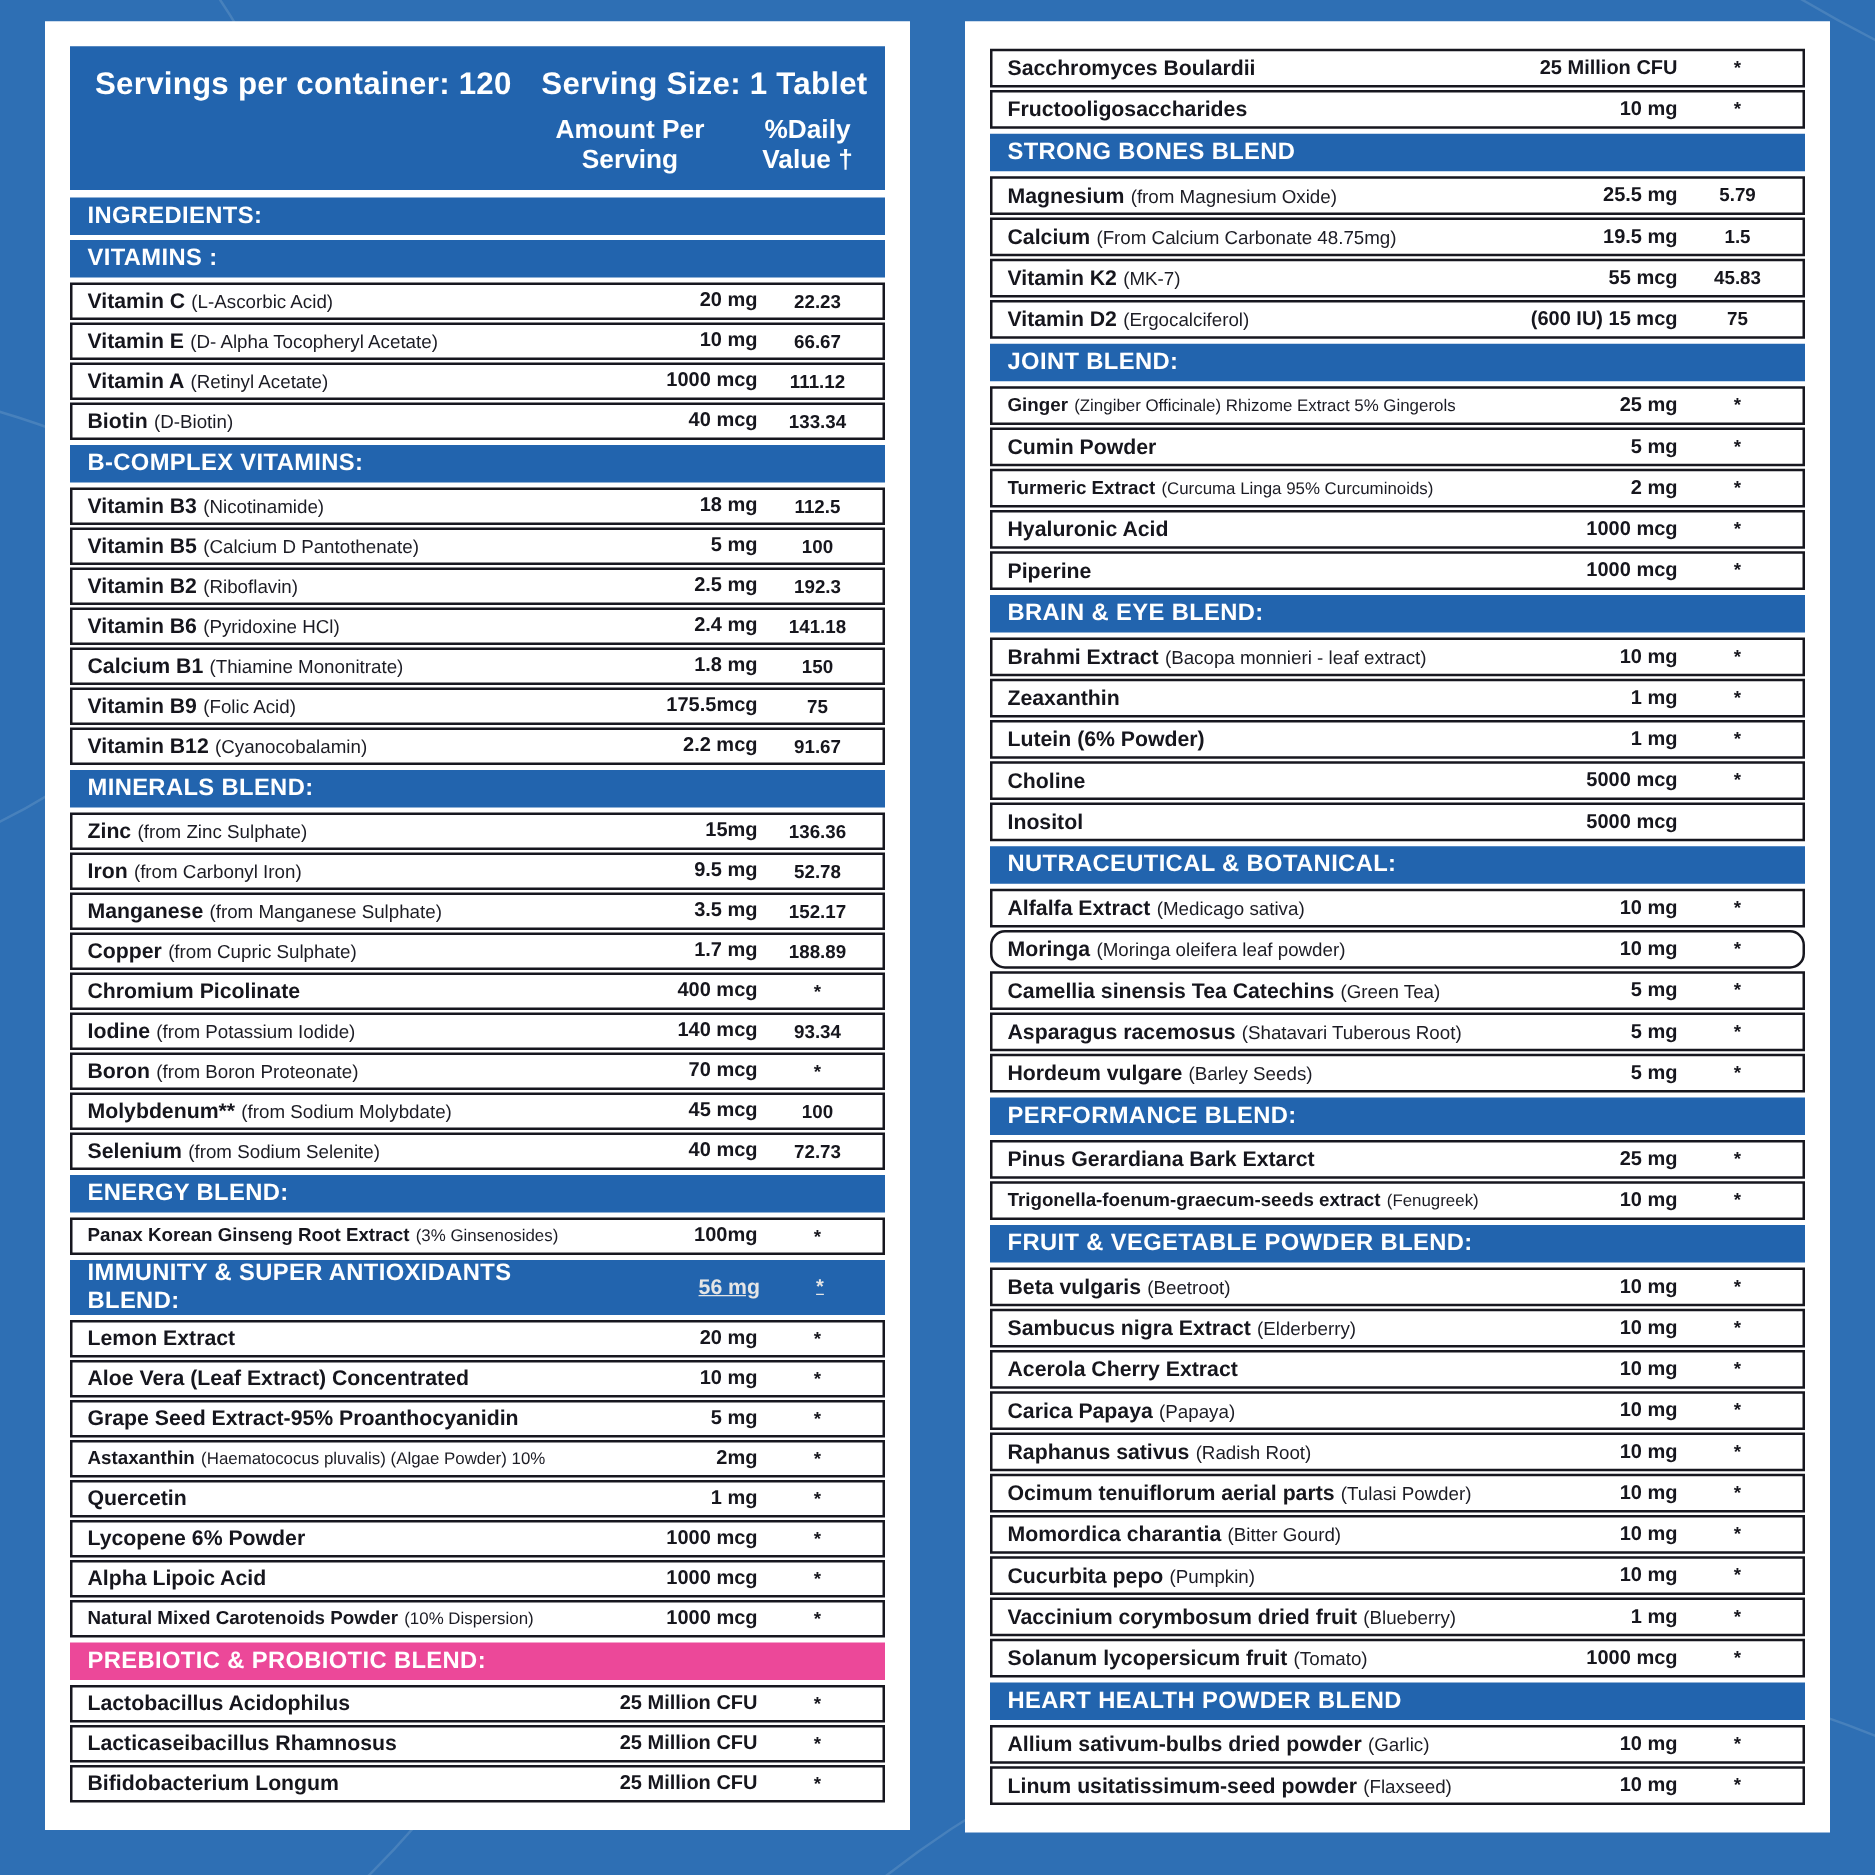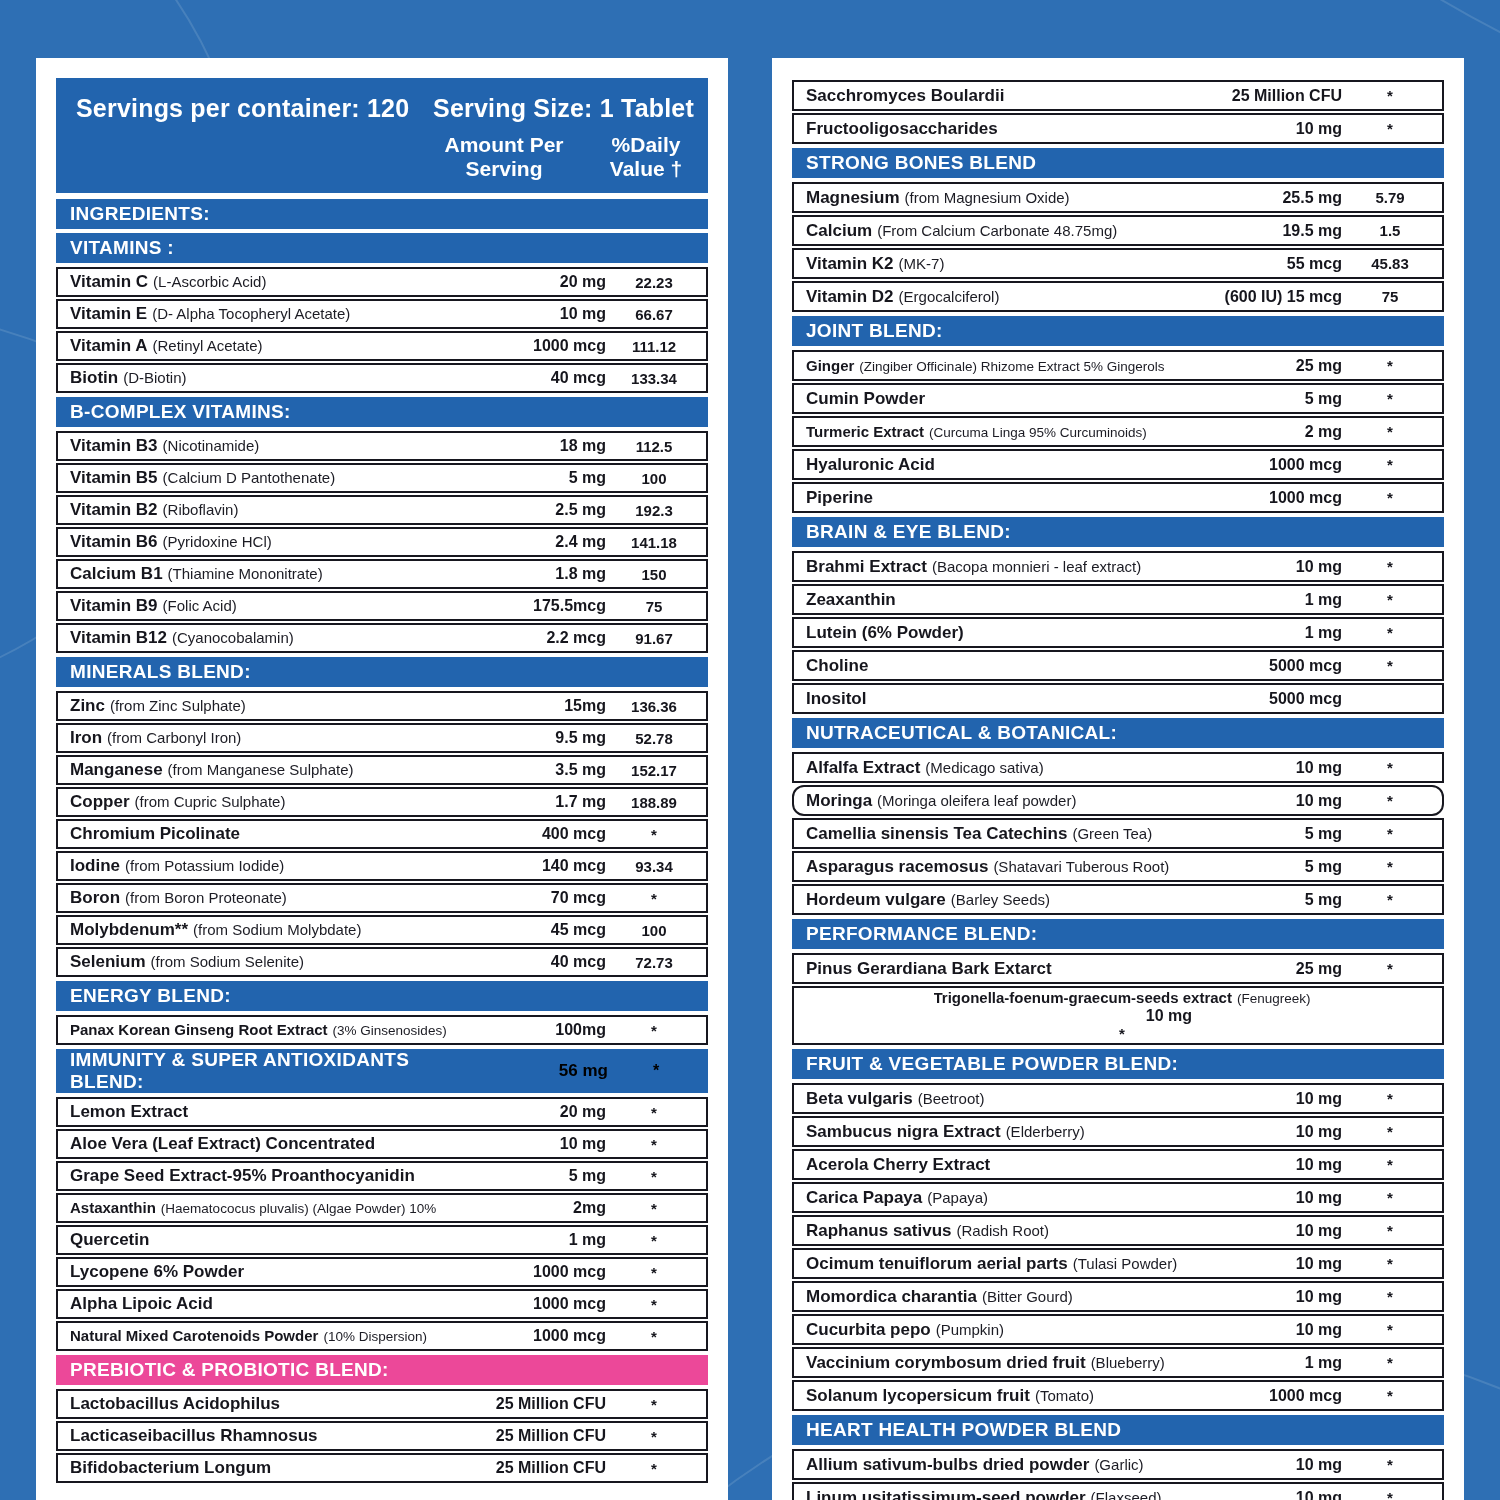--- a/index.html
+++ b/index.html
@@ -11,21 +11,21 @@
   }
   .deco{position:absolute;border:2px solid rgba(190,210,230,0.18);border-radius:50%;pointer-events:none;}
   .deco-1{width:900px;height:900px;left:-650px;top:-200px;}
   .deco-2{width:1400px;height:1400px;left:-900px;top:300px;}
   .deco-3{width:1600px;height:1600px;left:400px;top:1330px;}
   .deco-4{width:2200px;height:2200px;left:900px;top:-2050px;}
 
   .scene{
     position:absolute;inset:0;
     display:flex;justify-content:center;align-items:flex-start;
-    gap:44px;padding:58px 36px 0 36px;box-sizing:border-box;
+    gap:44px;padding:17px 36px 0 36px;box-sizing:border-box;
   }
   .panel{
     background:#ffffff;flex:1 1 0;
     padding:20px;box-sizing:border-box;
   }
   .panel-inner{background:#ffffff;}
 
   
   .panel-header{
     background:#2264ae;color:#fff;
@@ -37,21 +37,21 @@
     font-weight:bold;font-size:21px;line-height:1.15;text-align:center;}
   .ph-amt{width:160px;}
   .ph-dv{width:104px;}
 
   
   .bar{
     background:#2264ae;color:#fff;display:flex;align-items:center;
     min-height:30px;margin:4px 0;padding:0 4px 0 14px;
   }
   .bar-label{flex:1 1 auto;font-weight:bold;font-size:19px;letter-spacing:0.3px;}
-  .bar .amt,.bar .dv{color:#000000;}
+  .bar .amt,.bar .dv{color:#e5e5e5;text-decoration:underline;}
 
   
   .row{
     display:flex;align-items:center;
     border:2px solid #17171f;background:#fff;
     min-height:24px;margin:2px 0;padding:1px 4px 1px 12px;
   }
   .panel--right .row{min-height:25px;}
   .namewrap{flex:1 1 auto;min-width:0;white-space:nowrap;overflow:hidden;}
   .name{font-weight:bold;font-size:17px;}
@@ -395,21 +395,21 @@
             <span class="dv">*</span>
           </div>
           <div class="bar" style="background: rgb(34, 100, 174);">
             <span class="bar-label">PERFORMANCE BLEND:</span>
           </div>
           <div class="row" style="border-color: rgb(23, 23, 31);">
             <span class="namewrap"><span class="name">Pinus Gerardiana Bark Extarct</span></span>
             <span class="amt">25 mg</span>
             <span class="dv">*</span>
           </div>
-          <div class="row row-small" style="border-color: rgb(23, 23, 31); flex-direction: column;">
+          <div class="row row-small" style="border-color: rgb(23, 23, 31);">
             <span class="namewrap"><span class="name">Trigonella-foenum-graecum-seeds extract</span><span class="detail">(Fenugreek)</span></span>
             <span class="amt">10 mg</span>
             <span class="dv">*</span>
           </div>
           <div class="bar" style="background: rgb(34, 100, 174);">
             <span class="bar-label">FRUIT &amp; VEGETABLE POWDER BLEND:</span>
           </div>
           <div class="row" style="border-color: rgb(23, 23, 31);">
             <span class="namewrap"><span class="name">Beta vulgaris</span><span class="detail">(Beetroot)</span></span>
             <span class="amt">10 mg</span>

